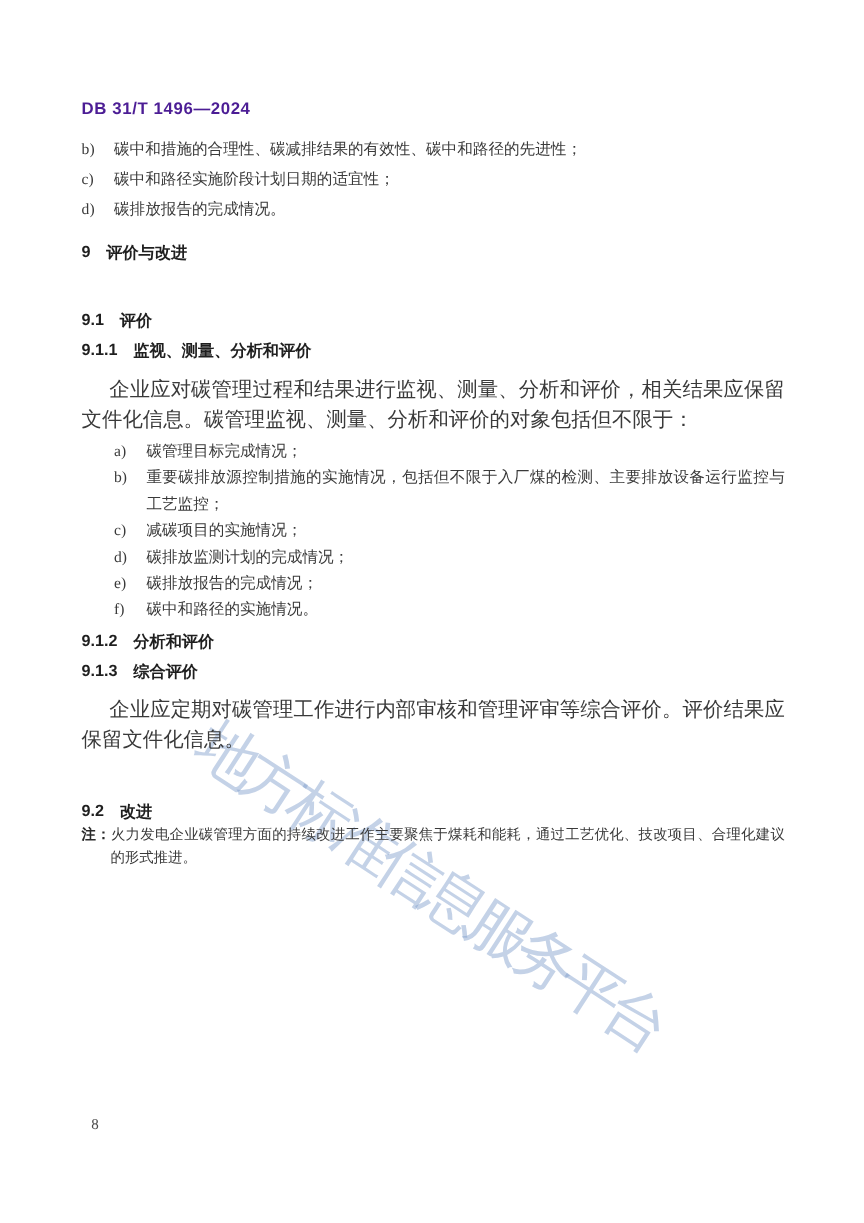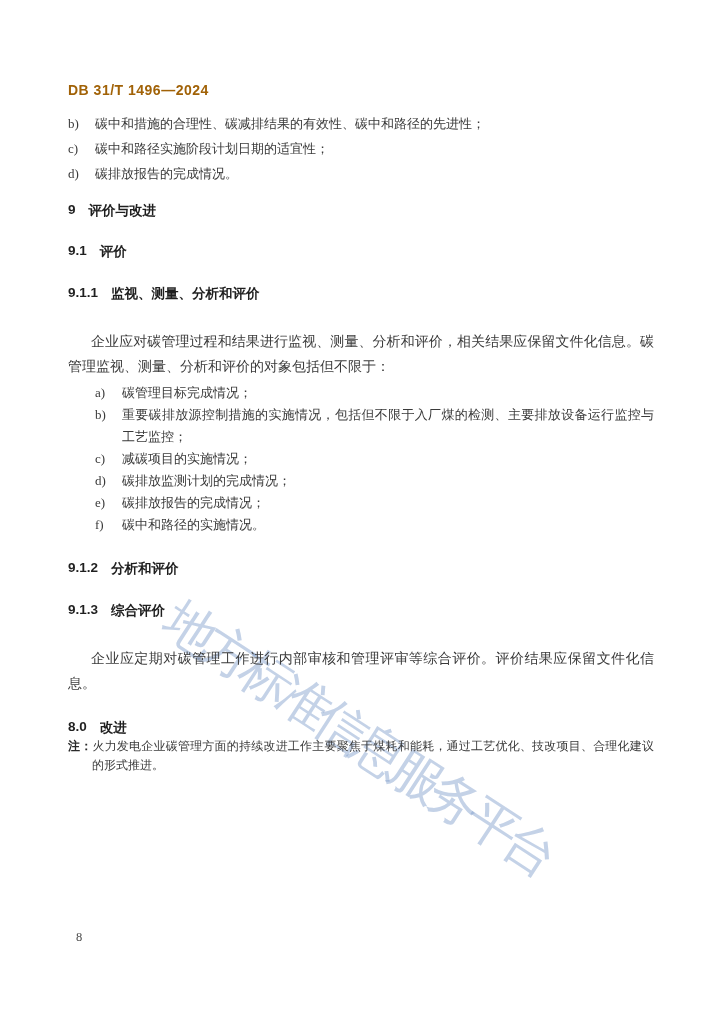--- a/index.html
+++ b/index.html
@@ -18,21 +18,21 @@
   .page {
     position: absolute;
     left: 68px;
     top: 82px;
     width: 586px;
   }
   .doc-header {
     font-family: "Liberation Sans", "DejaVu Sans", sans-serif;
     font-weight: 700;
     font-size: 14px;
-    color: #a16207;
+    color: #4c1d95;
     letter-spacing: 0.5px;
   }
   .list {
     margin-top: 13px;
   }
   .list-item {
     display: flex;
     line-height: 25px;
     font-size: 13px;
   }
@@ -55,25 +55,25 @@
   }
   .heading {
     font-family: "Liberation Sans", "DejaVu Sans", sans-serif;
     font-weight: 700;
     font-size: 13.5px;
     color: #1f1f1f;
     display: flex;
   }
   .heading .h-num { margin-right: 13px; }
   .h-l1 { margin-top: 16px; }
-  .h-l2 { margin-top: 23px; }
-  .h-l3 { margin-top: 24px; }
+  .h-l2 { margin-top: 39px; }
+  .h-l3 { margin-top: 7px; }
   .para {
-    margin-top: 26px;
-    font-size: 14px;
+    margin-top: 10px;
+    font-size: 17px;
     line-height: 25px;
     text-align: justify;
     text-indent: 23px;
   }
   .note {
     margin-top: 0;
     font-size: 12px;
     line-height: 18.5px;
     text-align: justify;
     padding-left: 24px;
@@ -182,21 +182,21 @@
 
 
   <div class="heading h-l3">
     <span class="h-num">9.1.3</span>
     <span class="h-title">综合评价</span>
   </div>
 
   <div class="para">企业应定期对碳管理工作进行内部审核和管理评审等综合评价。评价结果应保留文件化信息。</div>
 
   <div class="heading h-l2">
-    <span class="h-num">8.0</span>
+    <span class="h-num">9.2</span>
     <span class="h-title">改进</span>
   </div>
 
 
   <div class="note"><span class="note-label">注：</span><span class="note-text">火力发电企业碳管理方面的持续改进工作主要聚焦于煤耗和能耗，通过工艺优化、技改项目、合理化建议的形式推进。</span></div>
 
 </div>
 
 <div class="page-number">8</div>
 

